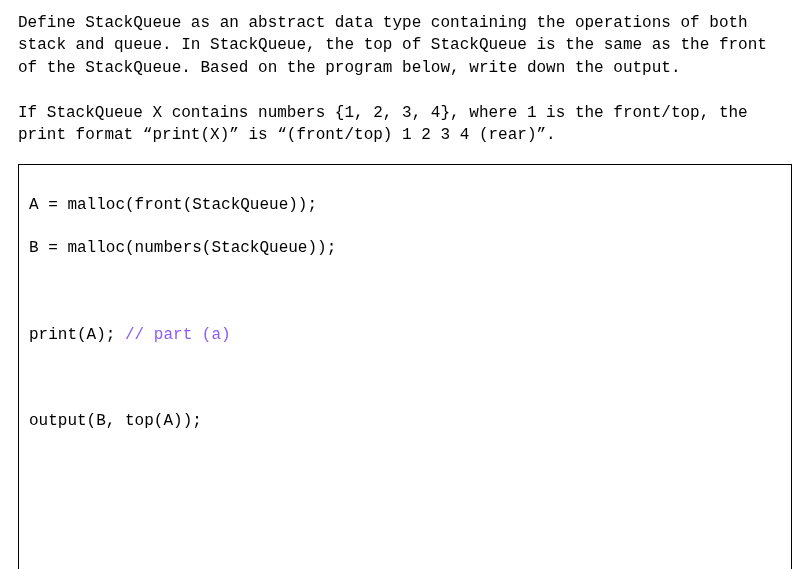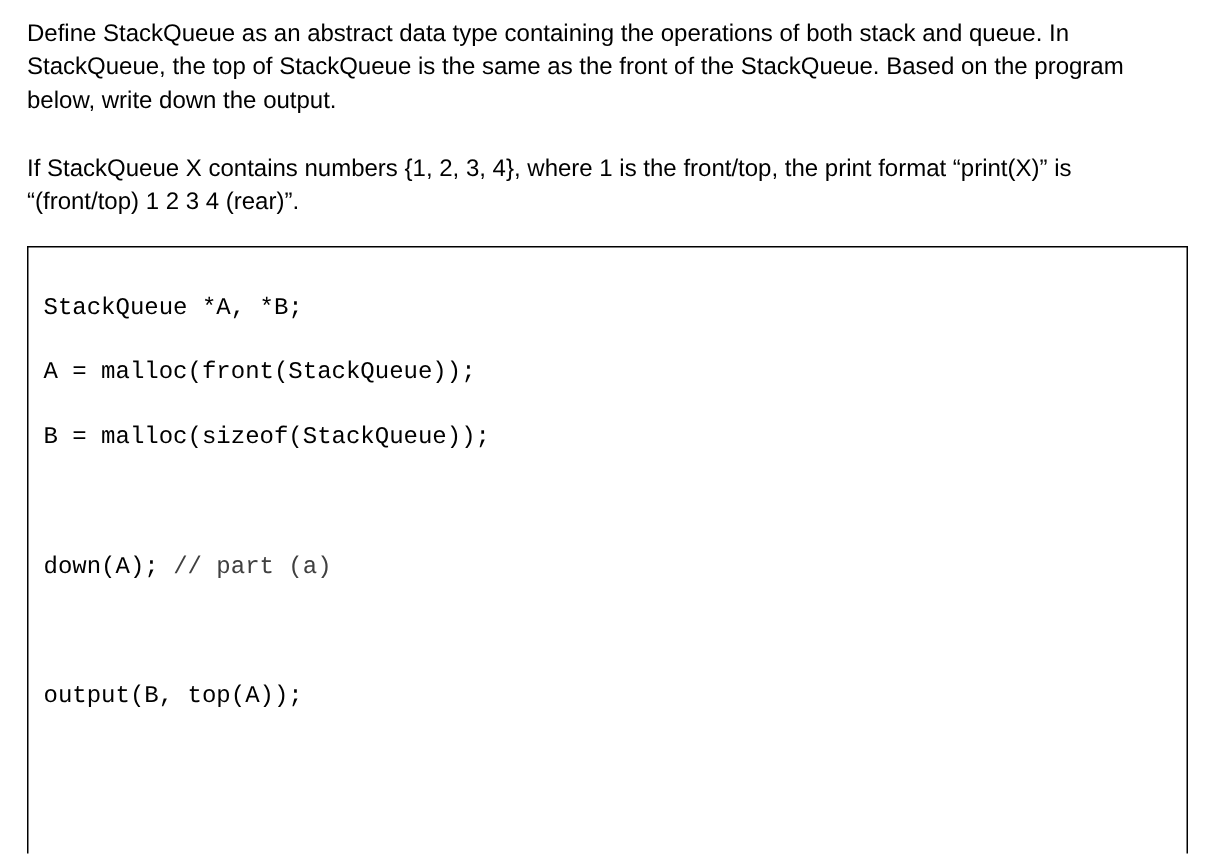--- a/index.html
+++ b/index.html
@@ -12,58 +12,58 @@
       height: 569px;
       background: #ffffff;
       font-family: Arial, Helvetica, sans-serif;
       font-size: 16px;
       color: #000000;
       padding: 12px 18px;
       line-height: 1.4;
     }
     .intro-text {
       margin-bottom: 18px;
+      font-family: Liberation Mono, monospace;
     }
     .intro-text p {
       margin-bottom: 0;
     }
     .code-box {
       border: 1px solid #000000;
       padding: 8px 10px;
       font-family: Consolas, "Courier New", monospace;
       font-size: 16px;
       line-height: 1.35;
       white-space: pre;
       margin-bottom: 16px;
     }
     .code-line {
       display: block;
     }
     .comment {
-      color: #404040;
+      color: #8b5cf6;
     }
     .blank-line {
       height: 1.35em;
     }
   </style>
 </head>
 <body>
 
 <div class="intro-text">
   <p>Define StackQueue as an abstract data type containing the operations of both stack and queue. In StackQueue, the top of StackQueue is the same as the front of the StackQueue. Based on the program below, write down the output.</p>
   <br>
   <p>If StackQueue X contains numbers {1, 2, 3, 4}, where 1 is the front/top, the print format “print(X)” is “(front/top) 1 2 3 4 (rear)”.</p>
 </div>
 
 <div class="code-box">
-<span class="code-line">StackQueue *A, *B;</span>
 <span class="code-line">A = malloc(front(StackQueue));</span>
-<span class="code-line">B = malloc(sizeof(StackQueue));</span>
+<span class="code-line">B = malloc(numbers(StackQueue));</span>
 <div class="blank-line"></div>
-<span class="code-line"><span>down(A); </span><span class="comment">// part (a)</span></span>
+<span class="code-line"><span>print(A); </span><span class="comment">// part (a)</span></span>
 <div class="blank-line"></div>
 <span class="code-line">output(B, top(A));</span>
 
 
 
 
 
 
 </div>
 

